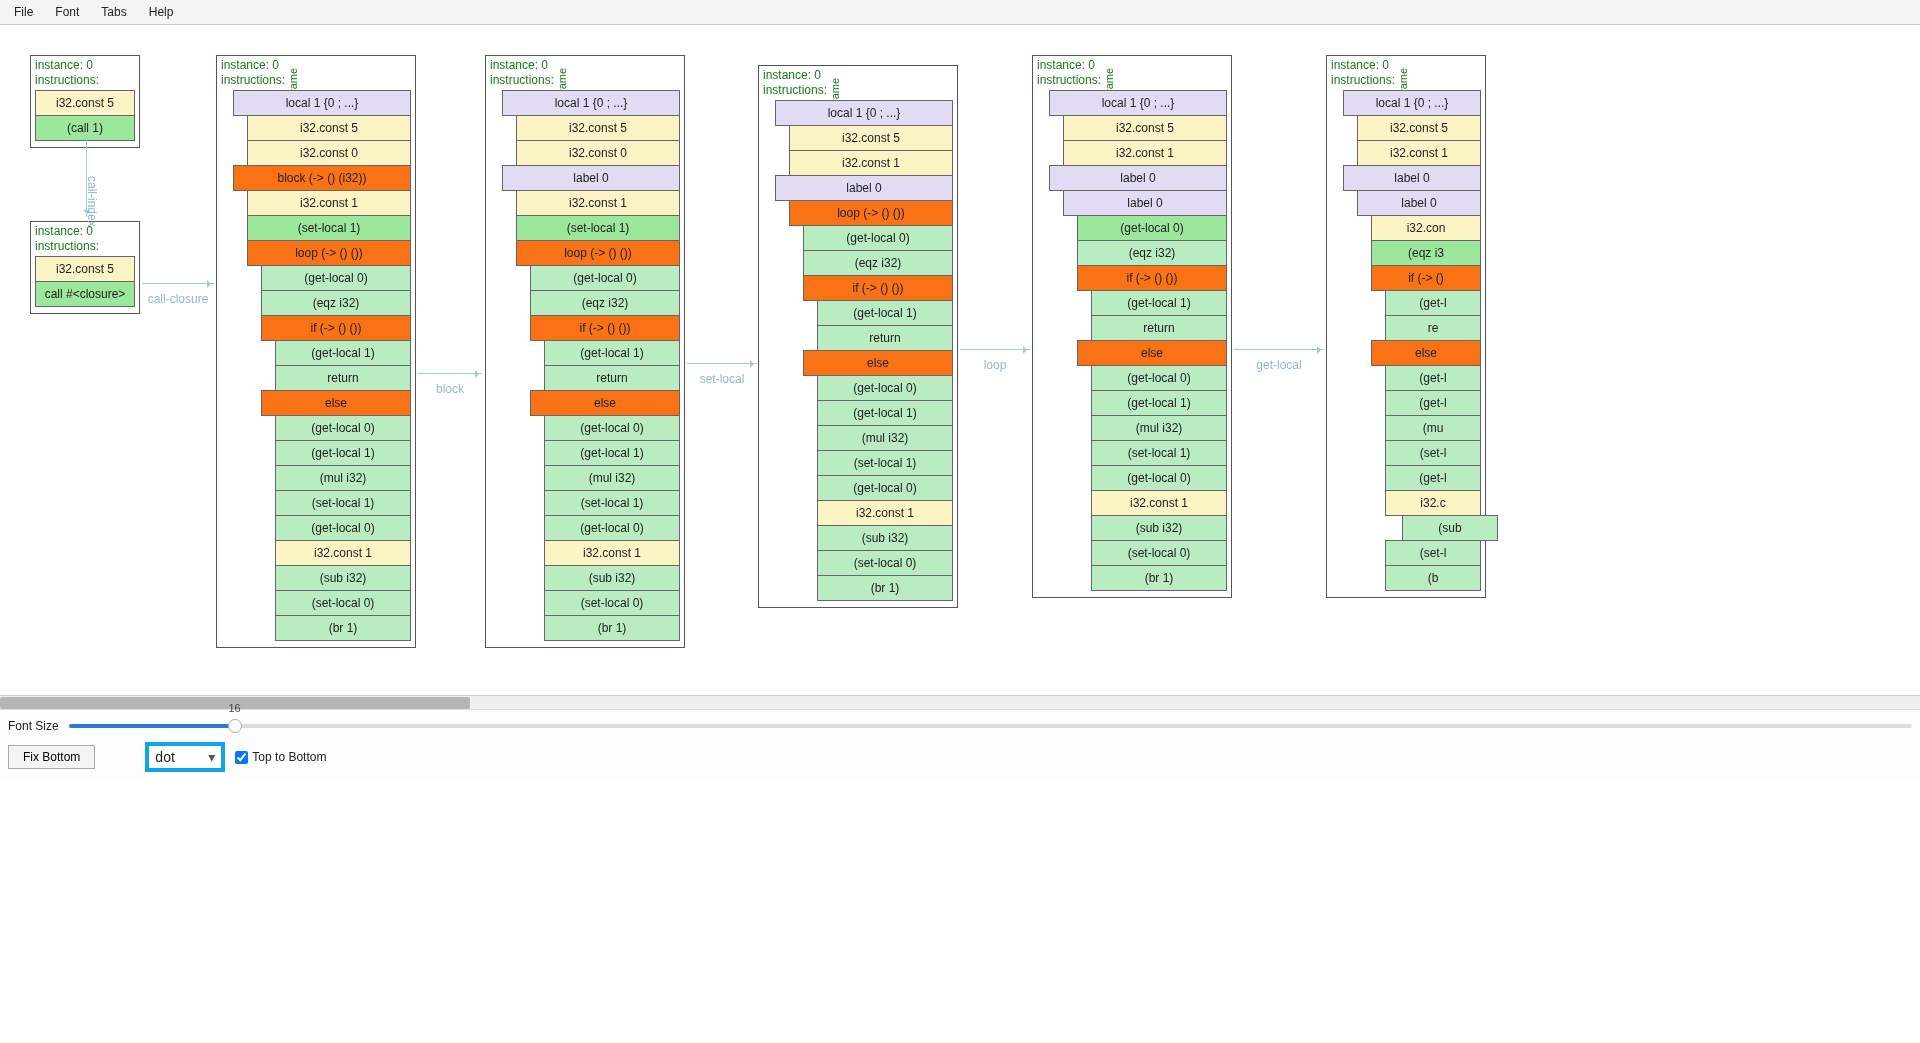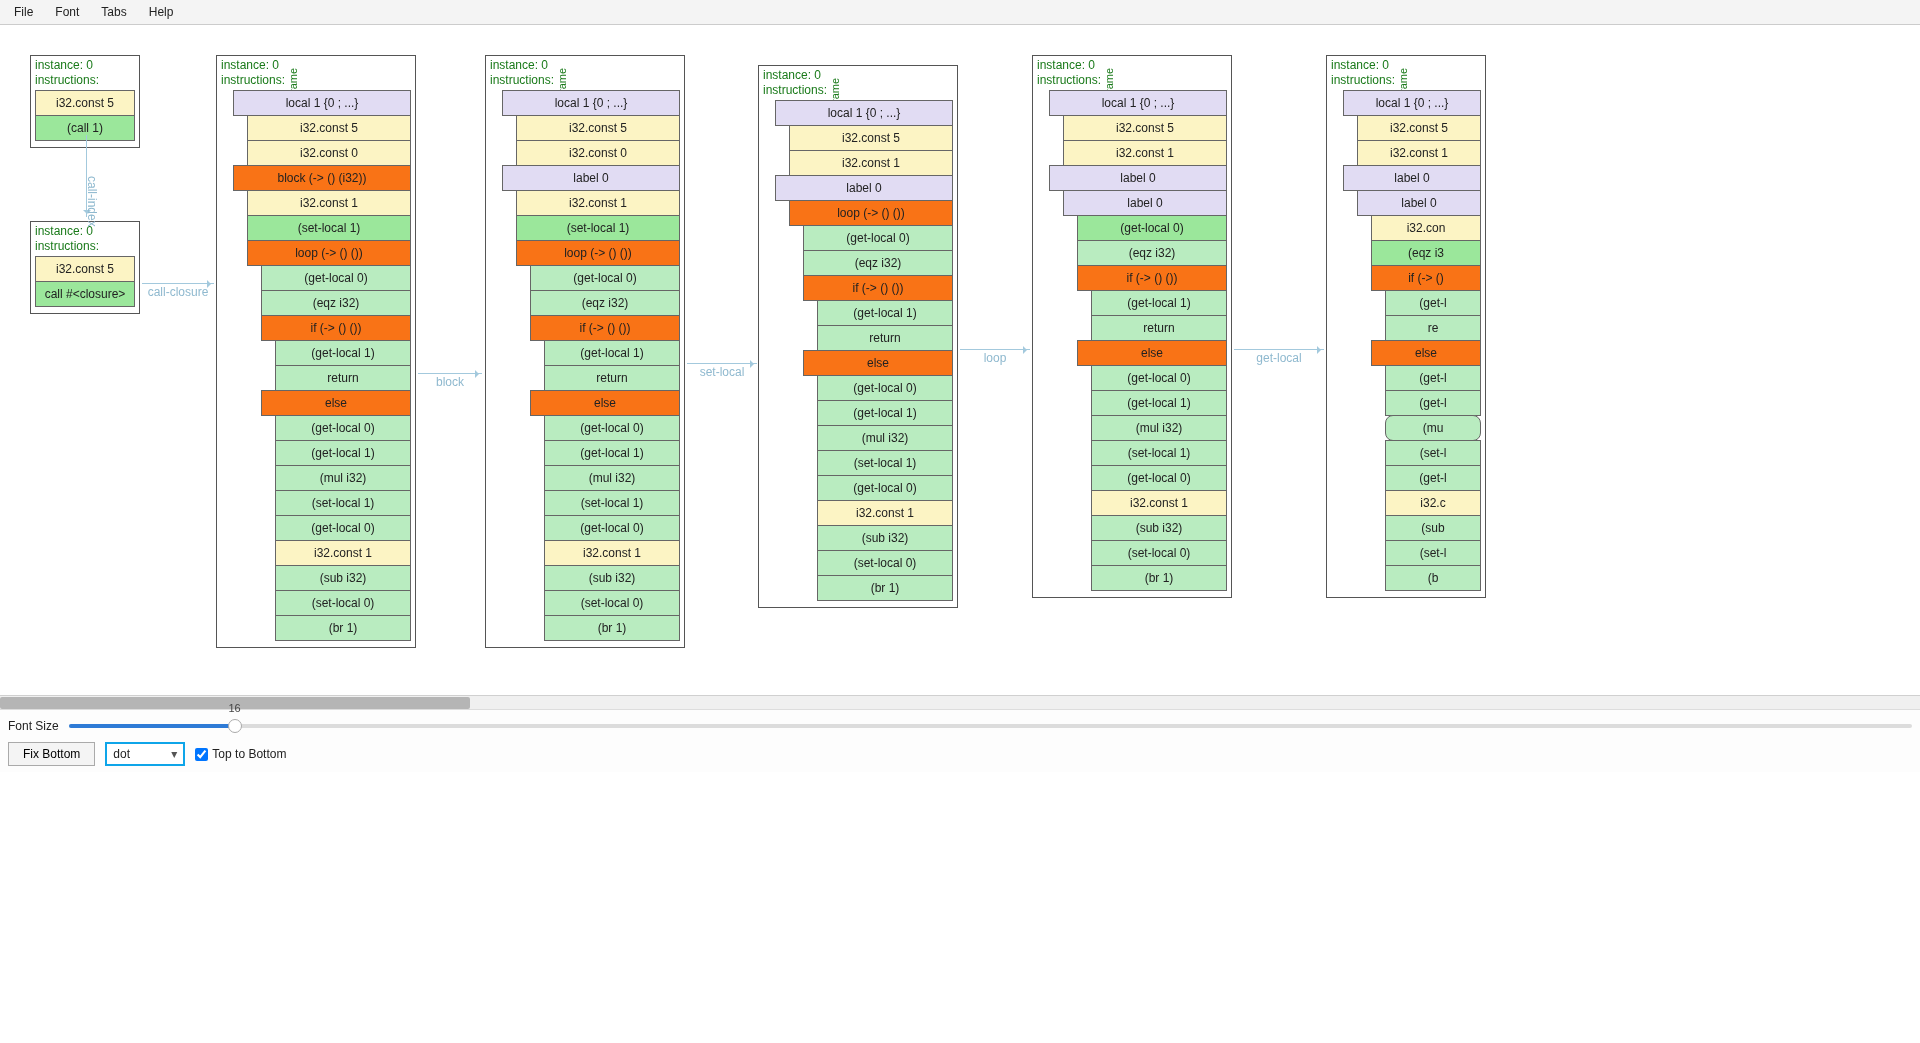--- a/index.html
+++ b/index.html
@@ -95,21 +95,21 @@
     position: absolute;
     right: -1px;
     top: -4px;
     border: 4px solid transparent;
     border-left-color: #a3c9dd;
   }
   .arrow .albl {
     position: absolute;
     left: 50%;
     transform: translateX(-50%);
-    top: 2px;
+    top: 9px;
     font-size: 12px;
     color: #8fb9cf;
     white-space: nowrap;
   }
   .varrow {
     position: absolute;
     width: 16px;
     color: #a3c9dd;
   }
   .varrow .vline {
@@ -163,28 +163,29 @@
   .row { display: flex; align-items: center; gap: 10px; }
   .btn {
     border: 1px solid #aaa;
     background: #f4f4f4;
     padding: 4px 14px;
     font-size: 12px;
     font-family: inherit;
   }
   .status { font-size: 12px; color: #222; }
   .select {
-    border: 2px solid #0ea5e9;
+    border: 4px solid #0ea5e9;
     background: #fff;
     padding: 3px 28px 3px 6px;
-    font-size: 12px;
+    font-size: 14px;
     font-family: inherit;
     position: relative;
     min-width: 80px;
     text-align: left;
+    margin-left: 40px;
   }
   .select::after {
     content: "▾";
     position: absolute;
     right: 6px;
     top: 3px;
     color: #555;
   }
   .chk { display: inline-flex; align-items: center; gap: 4px; font-size: 12px; }
   .chk input { margin: 0; }
@@ -379,25 +380,25 @@
           <div class="instr c-lavender" style="margin-left: 0px; width: 138px;">label 0</div>
           <div class="instr c-lavender" style="margin-left: 14px; width: 124px;">label 0</div>
           <div class="instr c-cream" style="margin-left: 28px; width: 110px;">i32.con</div>
           <div class="instr c-lime" style="margin-left: 28px; width: 110px;">(eqz i3</div>
           <div class="instr c-blue" style="margin-left: 28px; width: 110px;">if (-&gt; ()</div>
           <div class="instr c-mint" style="margin-left: 42px; width: 96px;">(get-l</div>
           <div class="instr c-mint" style="margin-left: 42px; width: 96px;">re</div>
           <div class="instr c-blue" style="margin-left: 28px; width: 110px;">else</div>
           <div class="instr c-mint" style="margin-left: 42px; width: 96px;">(get-l</div>
           <div class="instr c-mint" style="margin-left: 42px; width: 96px;">(get-l</div>
-          <div class="instr c-mint" style="margin-left: 42px; width: 96px; border-radius: 8px;">(mu</div>
+          <div class="instr c-mint" style="margin-left: 42px; width: 96px;">(mu</div>
           <div class="instr c-mint" style="margin-left: 42px; width: 96px;">(set-l</div>
           <div class="instr c-mint" style="margin-left: 42px; width: 96px;">(get-l</div>
           <div class="instr c-cream" style="margin-left: 42px; width: 96px;">i32.c</div>
-          <div class="instr c-mint" style="margin-left: 42px; width: 96px;">(sub</div>
+          <div class="instr c-mint" style="margin-left: 59px; width: 96px;">(sub</div>
           <div class="instr c-mint" style="margin-left: 42px; width: 96px;">(set-l</div>
           <div class="instr c-mint" style="margin-left: 42px; width: 96px;">(b</div>
         </div>
       </div>
       <div class="varrow" style="left: 78px; top: 110px; height: 82px;">
         <div class="vline"></div>
         <div class="vlbl">call-index</div>
       </div>
       <div class="arrow" style="left: 142px; top: 258px; width: 72px;">
         <div class="line"></div>

